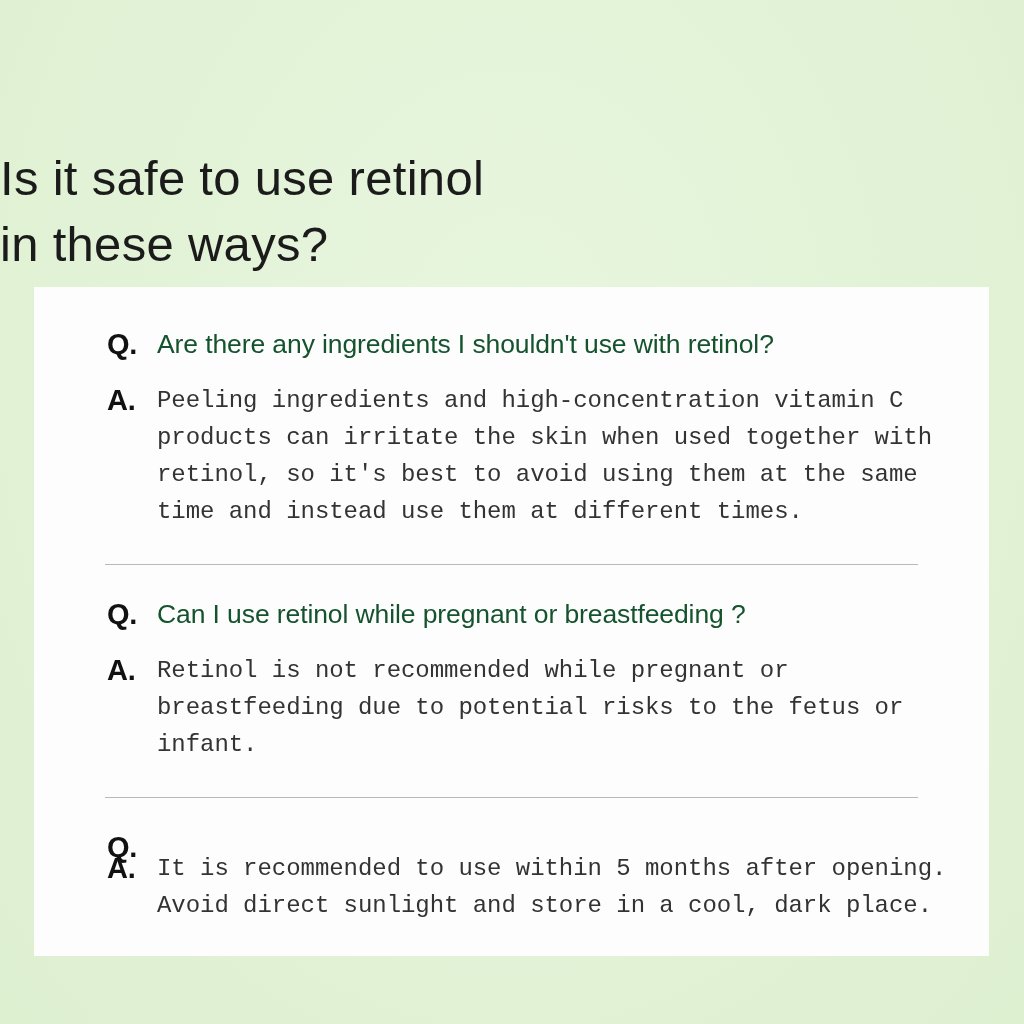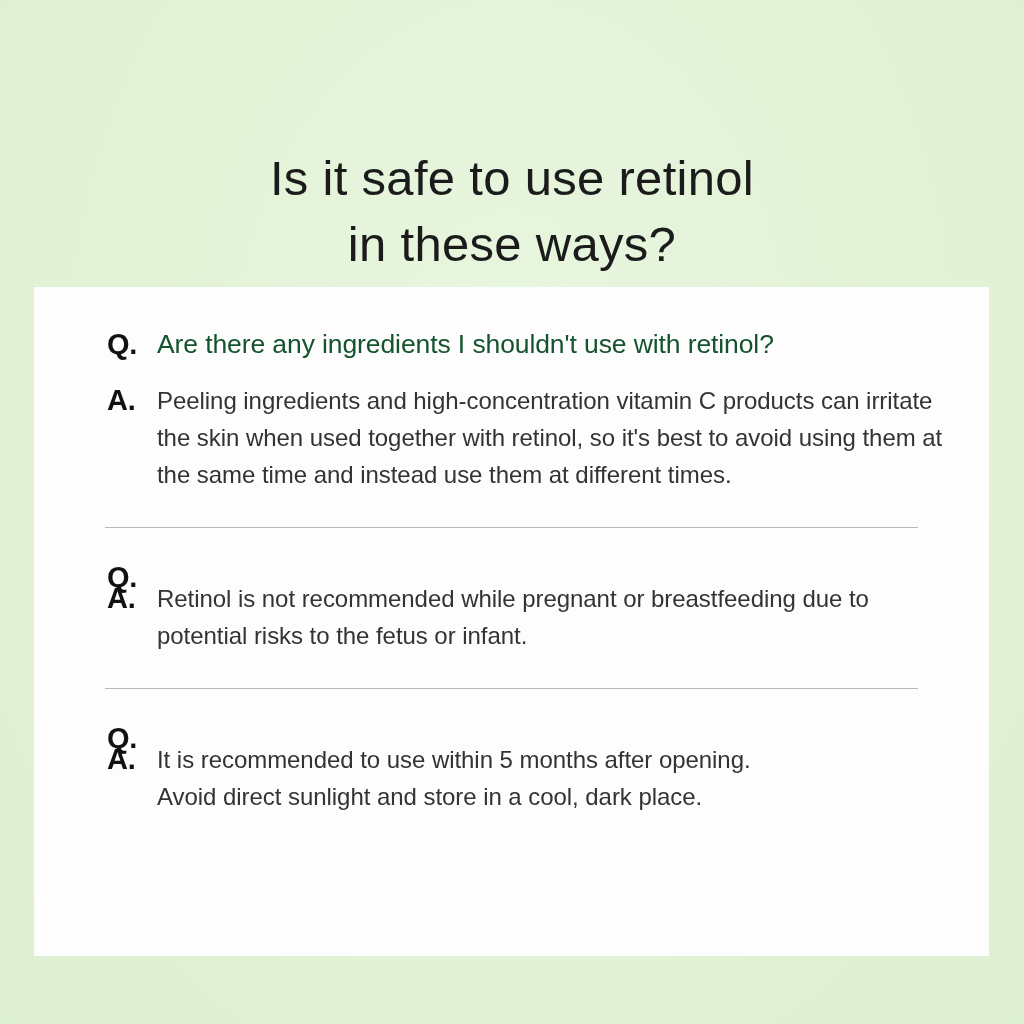--- a/index.html
+++ b/index.html
@@ -22,21 +22,20 @@
       radial-gradient(ellipse at 50% 35%, #e7f6de 0%, #e2f2d6 60%, #ddf0d0 100%);
     box-sizing: border-box;
   }
 
   
   .heading {
     position: absolute;
     left: 0;
     top: 112px;
     width: 1024px;
-    text-align: center;
     font-size: 49px;
     font-weight: 300;
     line-height: 66px;
     letter-spacing: 0.3px;
     color: #1b1b1b;
     white-space: pre-line;
   }
 
   
   .card {
@@ -99,20 +98,21 @@
     padding-bottom: 0;
   }
 
   .a-text {
     font-size: 24px;
     font-weight: 400;
     color: #333333;
     line-height: 37px;
     letter-spacing: -0.05px;
     white-space: pre-line;
+    font-family: Liberation Mono, monospace;
   }
 
   .divider {
     height: 1px;
     background: #b9b9b9;
     margin: 34px 71px 31px 71px;
   }
 
   .item-1 { padding-top: 0; }
 </style>
@@ -136,20 +136,21 @@
           <span class="marker">A.</span>
           <div class="a-text">Peeling ingredients and high-concentration vitamin C products can irritate the skin when used together with retinol, so it's best to avoid using them at the same time and instead use them at different times.</div>
         </div>
       </div>
 
       <div class="divider"></div>
 
       <div class="faq-item">
         <div class="row q-row">
           <span class="marker">Q.</span>
+          <span class="q-text">Can I use retinol while pregnant or breastfeeding ?</span>
         </div>
         <div class="row a-row">
           <span class="marker">A.</span>
           <div class="a-text">Retinol is not recommended while pregnant or breastfeeding due to potential risks to the fetus or infant.</div>
         </div>
       </div>
 
       <div class="divider"></div>
 
       <div class="faq-item">

